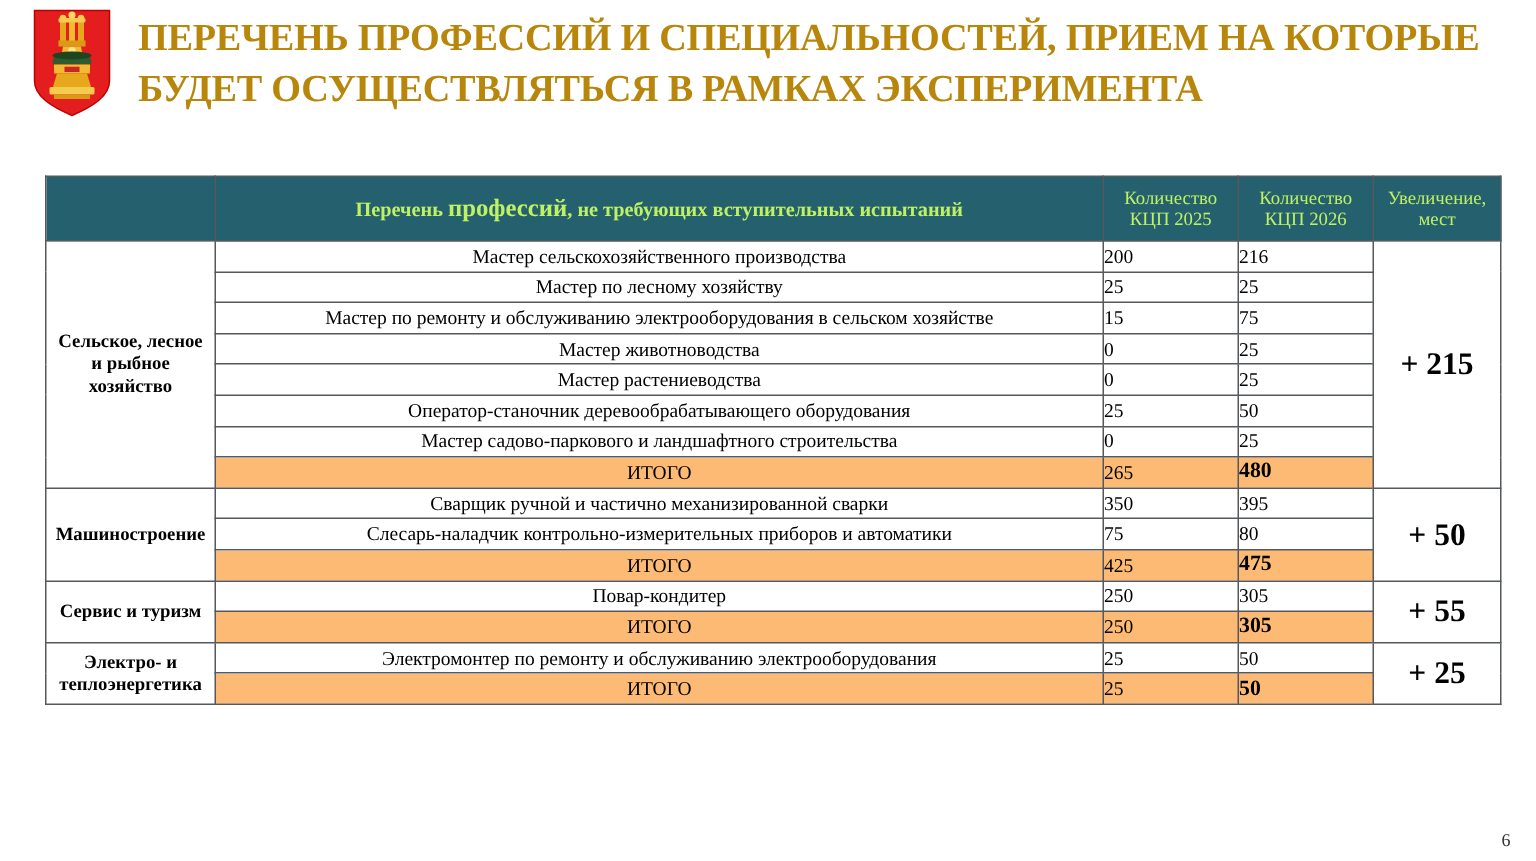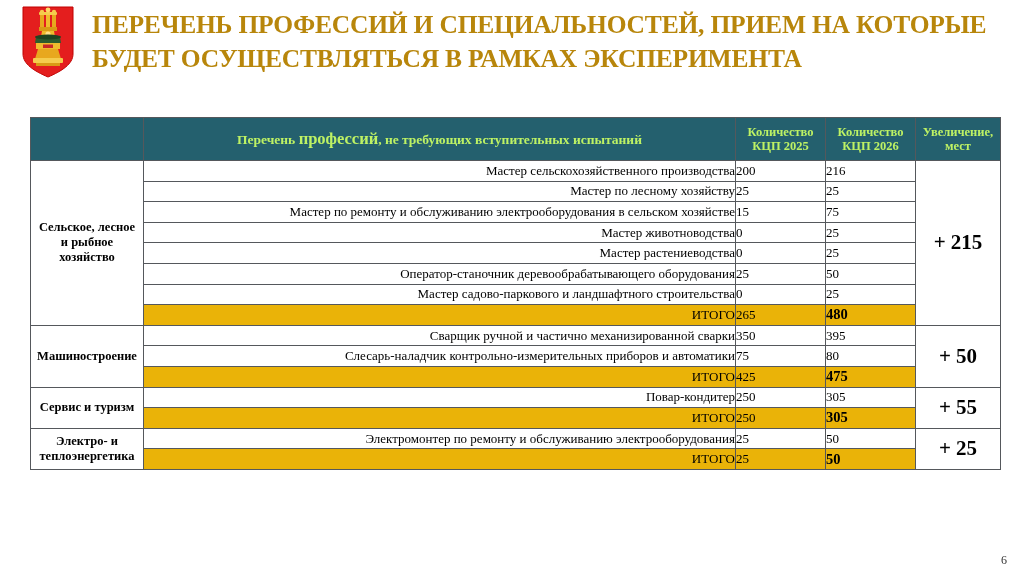--- a/index.html
+++ b/index.html
@@ -93,53 +93,53 @@
   th.h-prof .big {
     font-size: 16.5px;
     font-weight: bold;
   }
   th.h-prof .rest {
     font-size: 13.5px;
     font-weight: bold;
   }
   th.h-num {
     font-size: 12.5px;
-    font-weight: bold;
+    font-weight: normal;
     line-height: 14.5px;
     padding: 0 3px;
   }
 
   
   td.group-cell {
     text-align: center;
     font-size: 12.5px;
     font-weight: bold;
     line-height: 15px;
     padding: 0 3px;
     background: #ffffff;
     margin-left: 47px;
   }
   
   td.prof-cell {
     font-size: 13px;
-    text-align: right;
+    text-align: center;
     padding: 0 0 0 6px;
     height: 19.6px;
     white-space: nowrap;
     overflow: hidden;
   }
   td.num-cell {
     text-align: left;
     font-size: 13px;
     height: 19.6px;
   }
   
   tr.total-row td.prof-cell,
   tr.total-row td.num-cell {
-    background: #eab308;
+    background: #fdba74;
   }
   tr.total-row td.num-2026 {
     font-weight: bold;
     font-size: 14.5px;
   }
   td.incr-cell {
     text-align: center;
     font-size: 21px;
     font-weight: bold;
     background: #ffffff;

